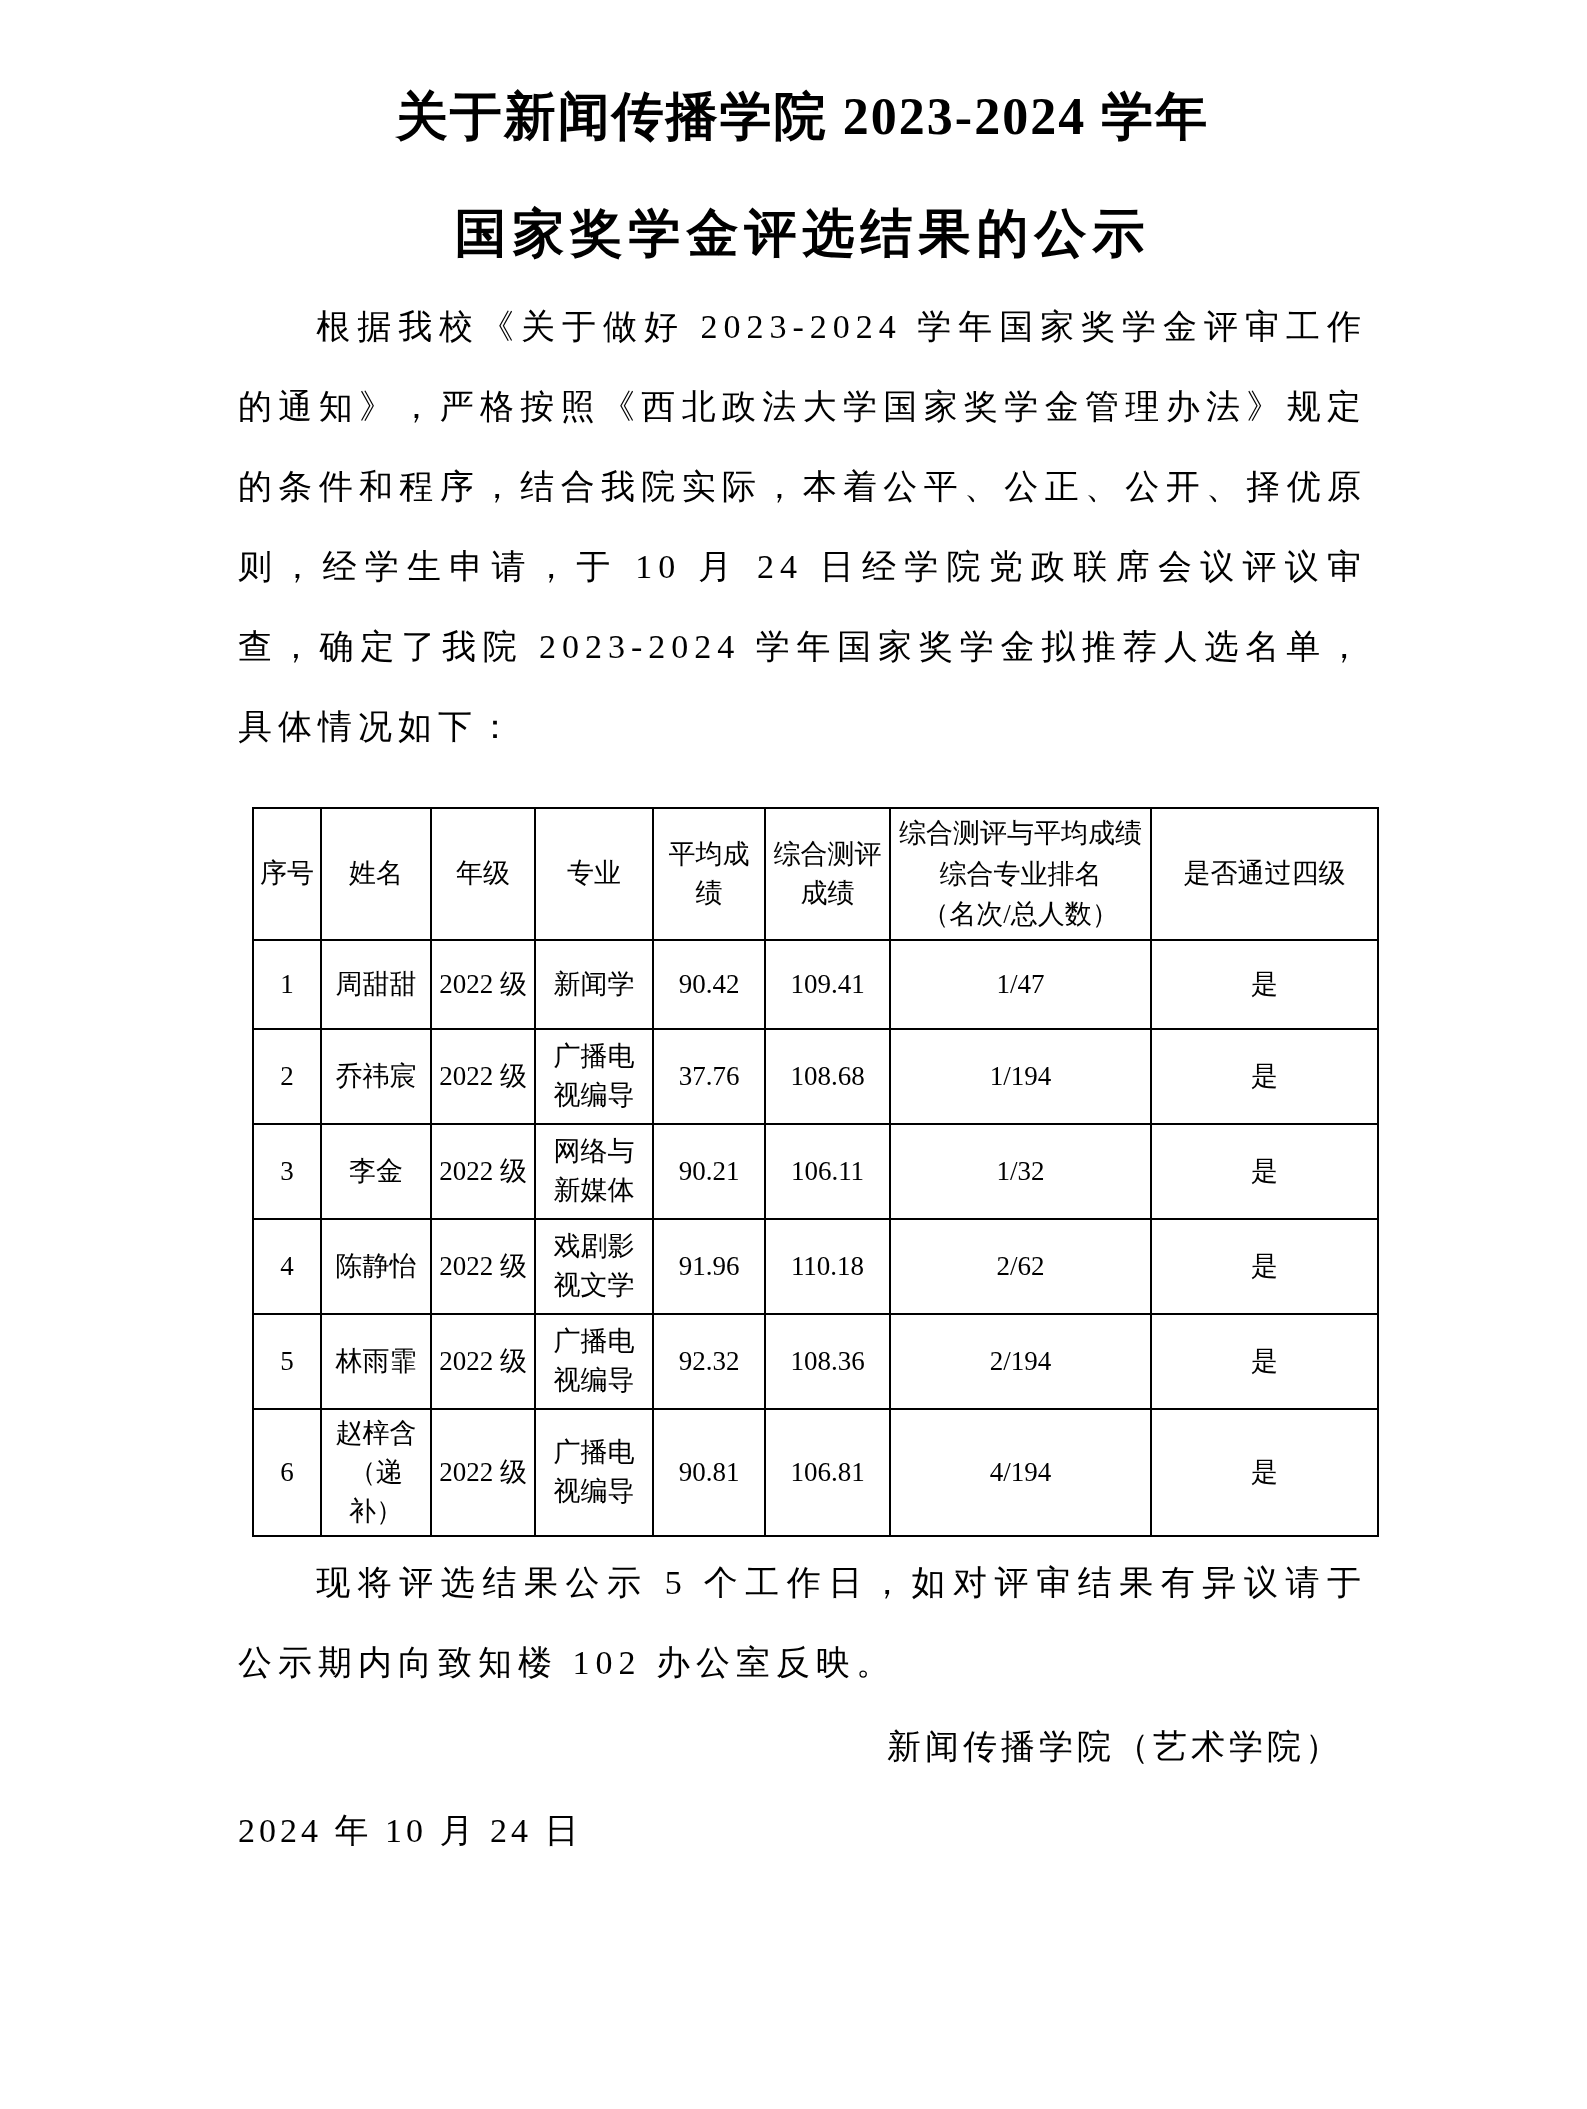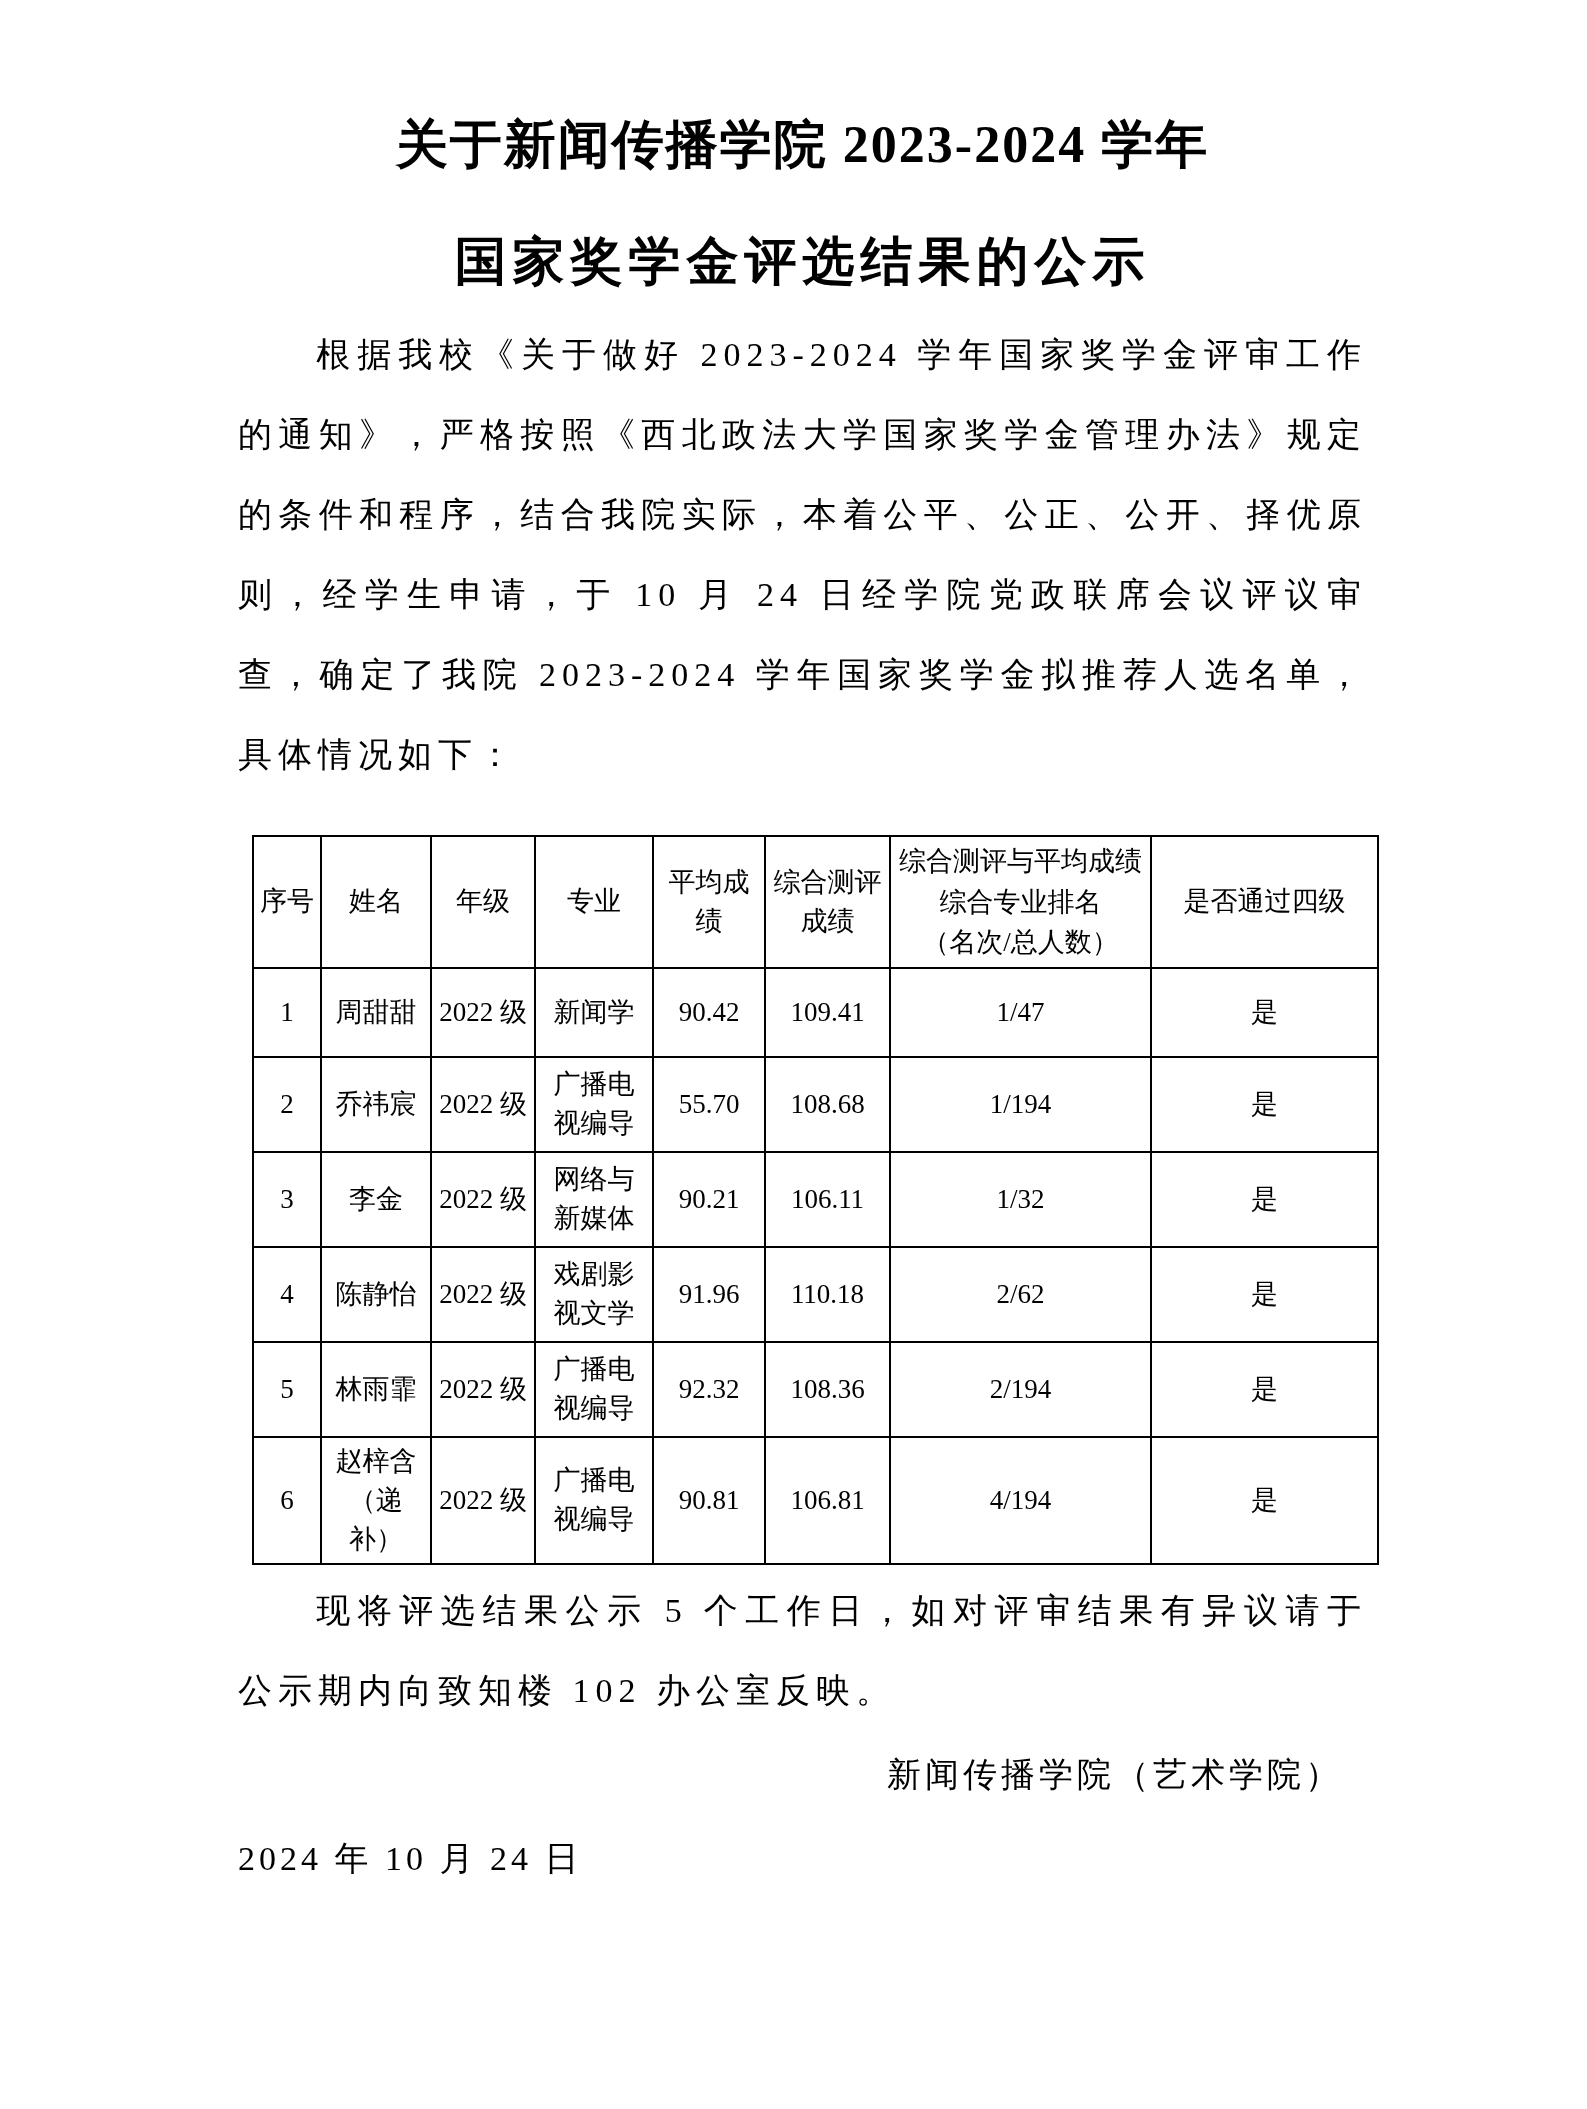--- a/index.html
+++ b/index.html
@@ -9,21 +9,21 @@
   }
   .page {
     position: relative;
     width: 1587px;
     height: 2109px;
     margin: 0 auto;
     background: #ffffff;
     color: #000000;
     font-family: "Liberation Serif", "DejaVu Serif", serif;
     box-sizing: border-box;
-    padding: 118px 220px 0 238px;
+    padding: 90px 220px 0 238px;
     overflow: hidden;
   }
   .doc-title {
     margin: 0;
     text-align: center;
     font-size: 52px;
     font-weight: bold;
     letter-spacing: 2px;
     line-height: 1.05;
   }
@@ -133,21 +133,21 @@
         <td>90.42</td>
         <td>109.41</td>
         <td>1/47</td>
         <td>是</td>
       </tr>
       <tr>
         <td>2</td>
         <td>乔祎宸</td>
         <td>2022 级</td>
         <td>广播电视编导</td>
-        <td>55.70</td>
+        <td>37.76</td>
         <td>108.68</td>
         <td>1/194</td>
         <td>是</td>
       </tr>
       <tr>
         <td>3</td>
         <td>李金</td>
         <td>2022 级</td>
         <td>网络与新媒体</td>
         <td>90.21</td>

